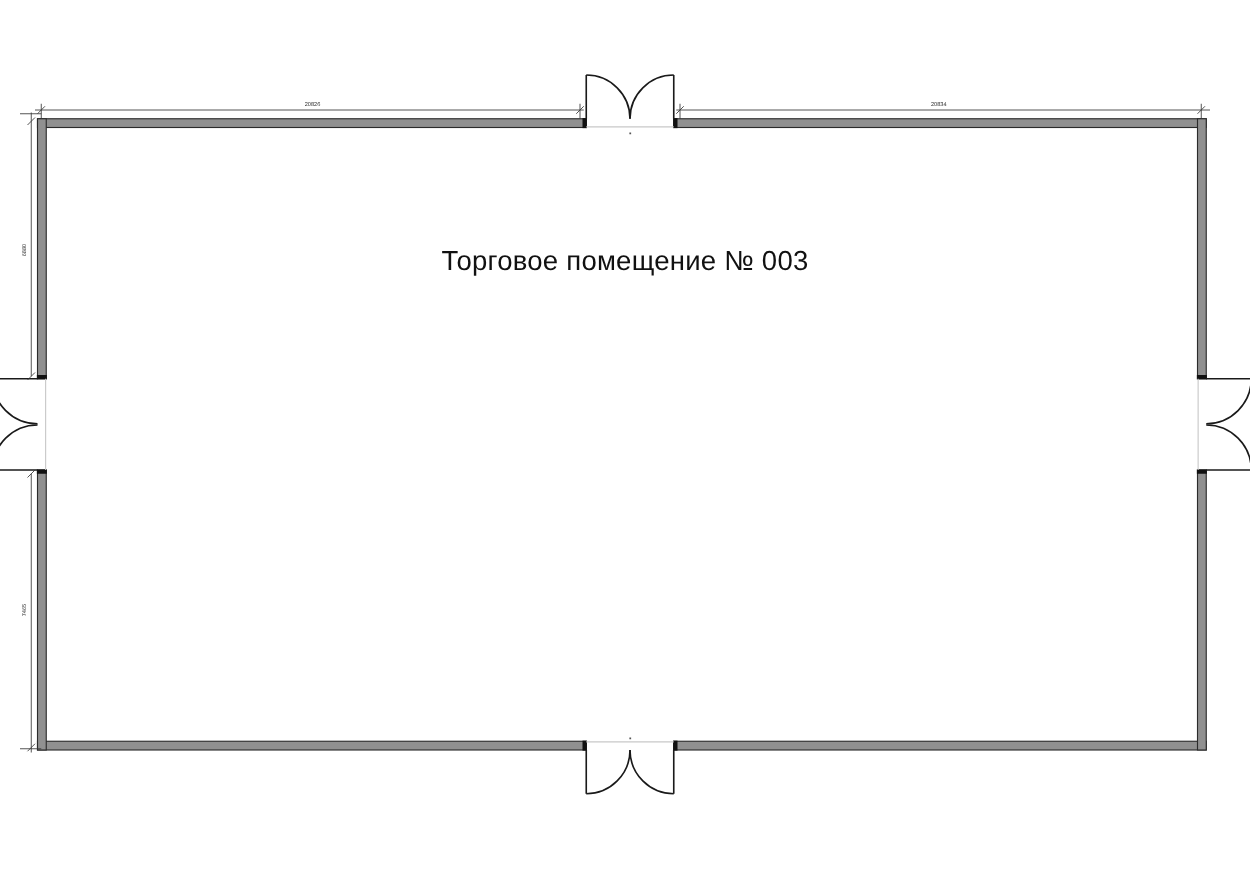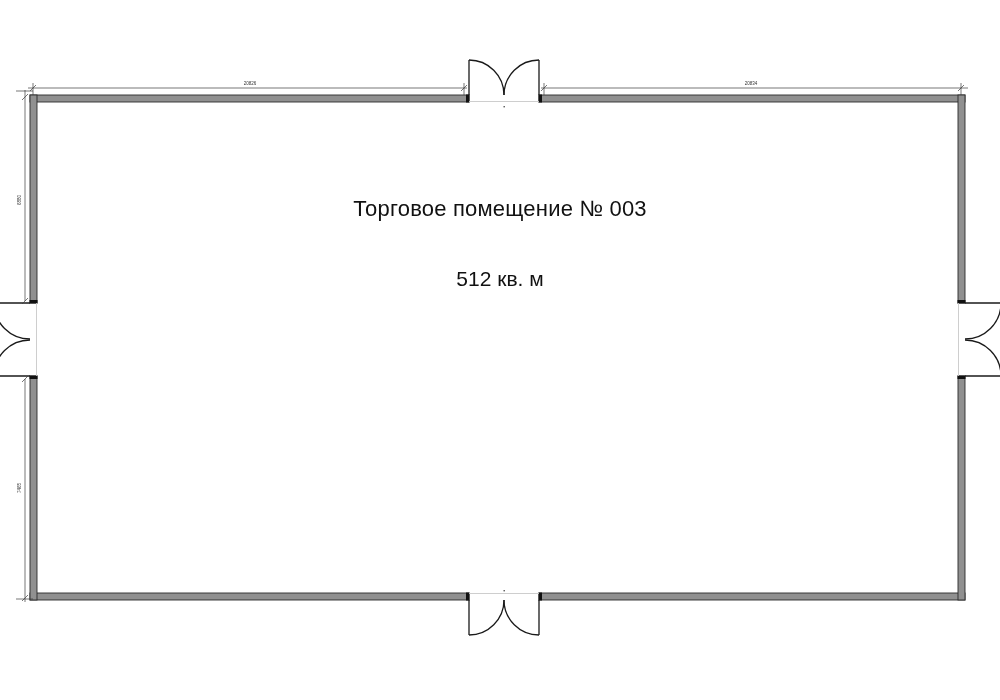--- a/index.html
+++ b/index.html
@@ -148,15 +148,14 @@
     </g>
 
     <text class="dim-label" text-anchor="middle" x="250" y="85">20826</text>
     <text class="dim-label" text-anchor="middle" x="751" y="85">20834</text>
     <text class="dim-label" text-anchor="middle" x="21" y="200" transform="rotate(-90 21 200)">6880</text>
     <text class="dim-label" text-anchor="middle" x="21" y="488" transform="rotate(-90 21 488)">7465</text>
   </svg>
 
   <div class="room-title">Торговое помещение № 003</div>
 
-  <div class="room-area">512 кв. м</div>
 
 </div>
 
 </body></html>

